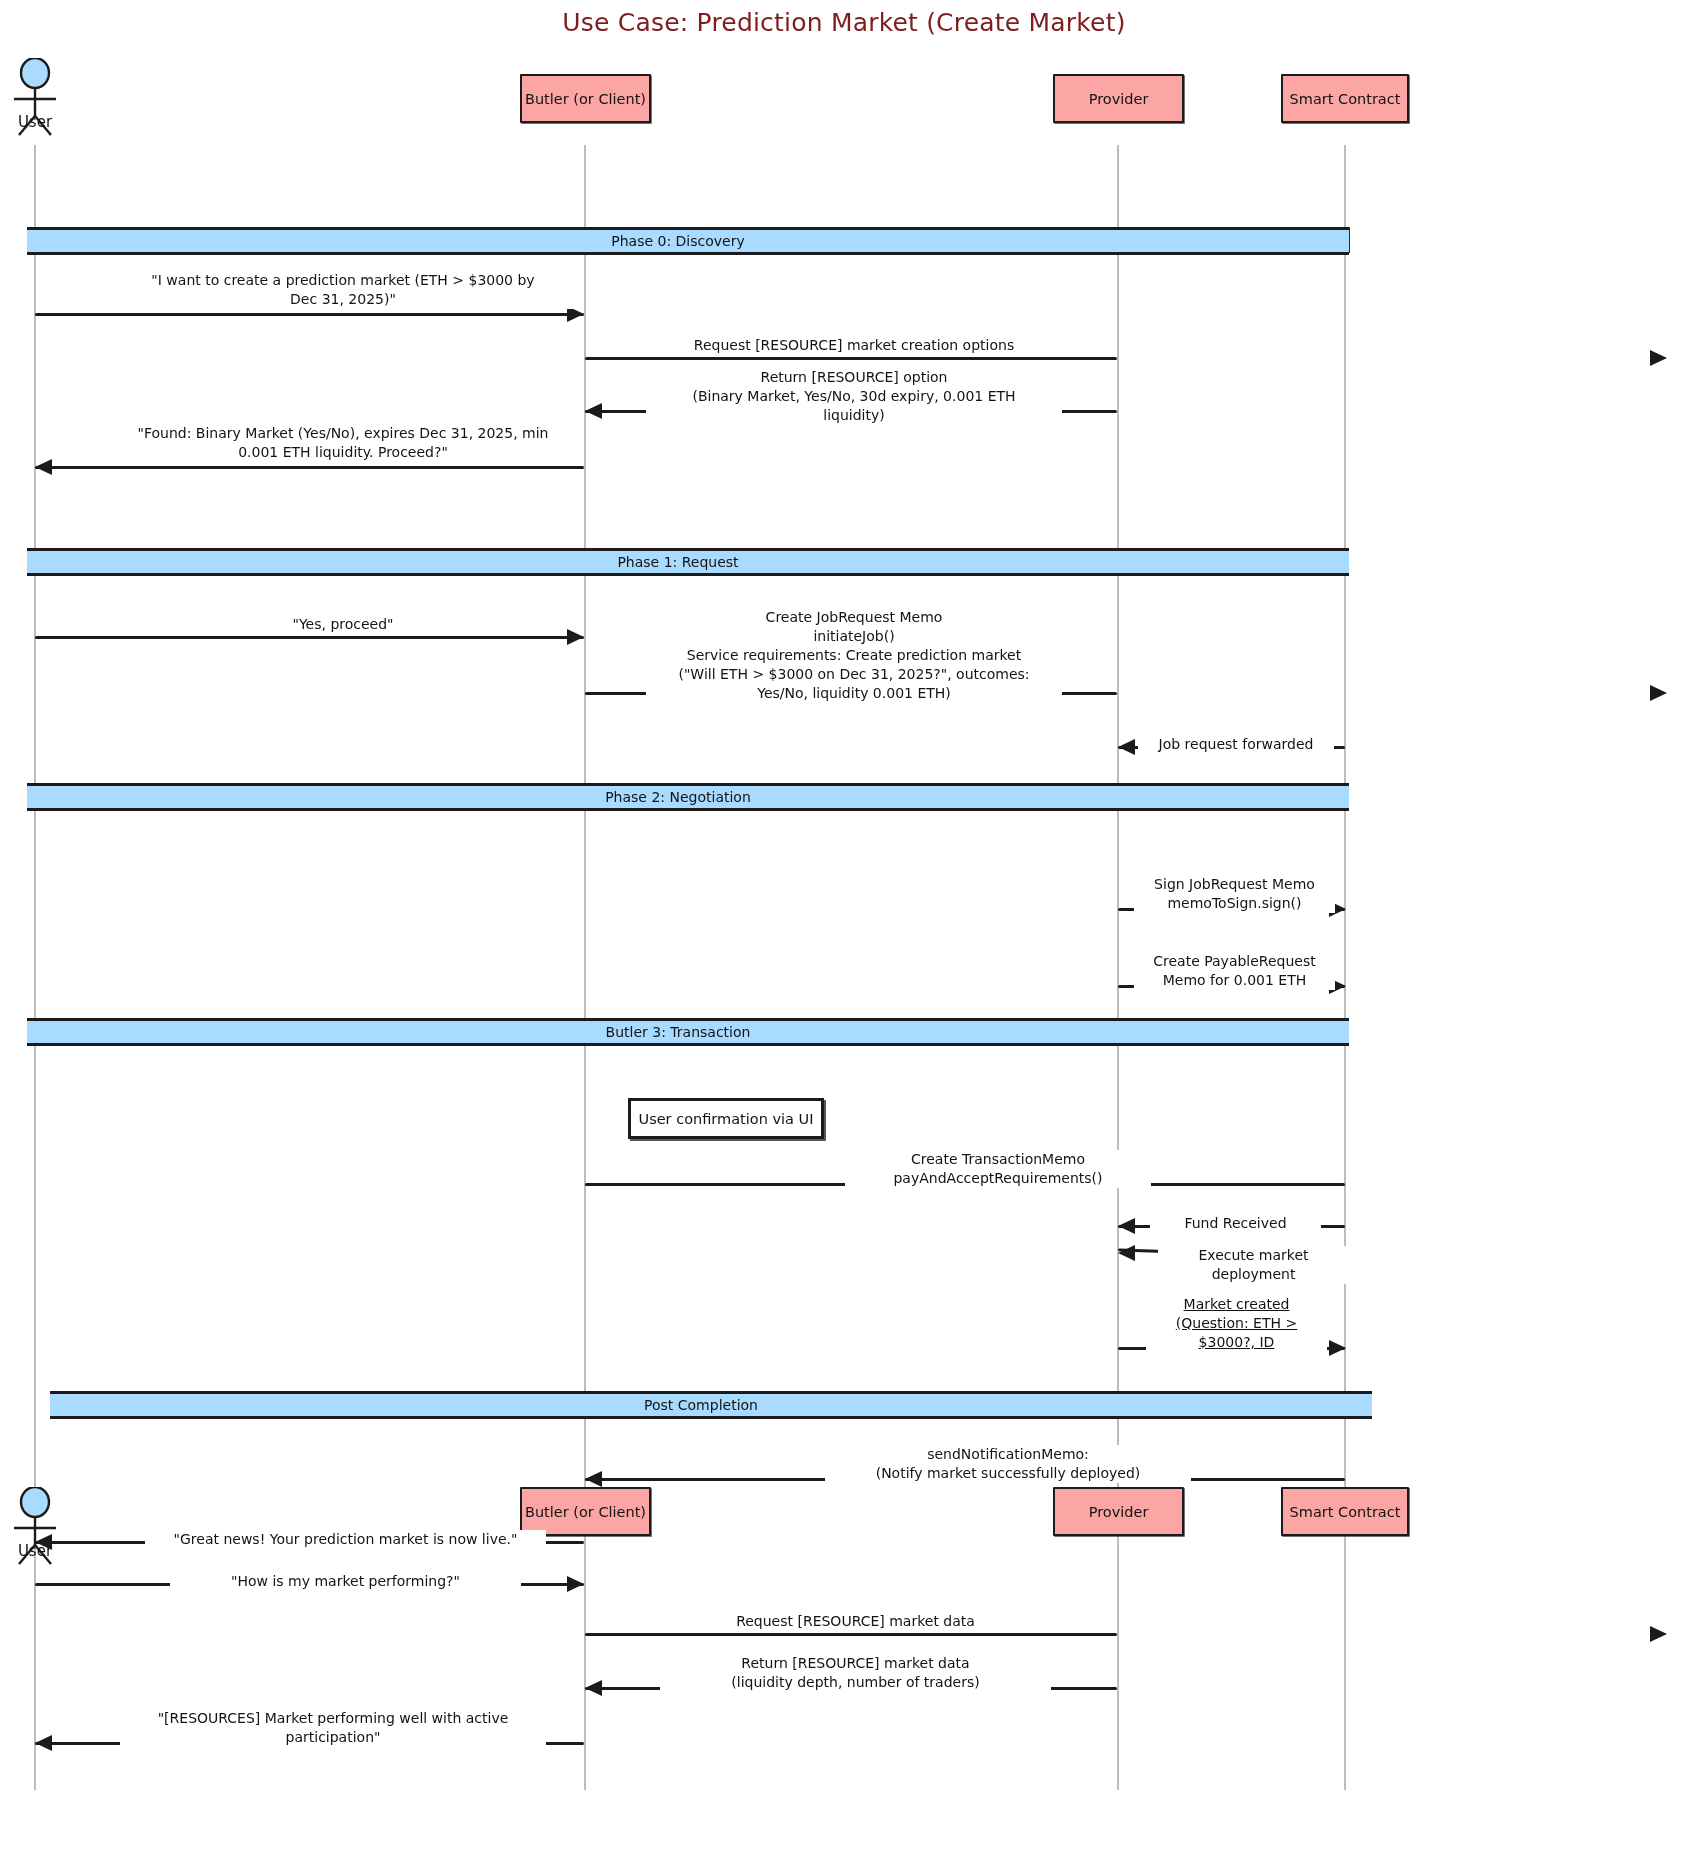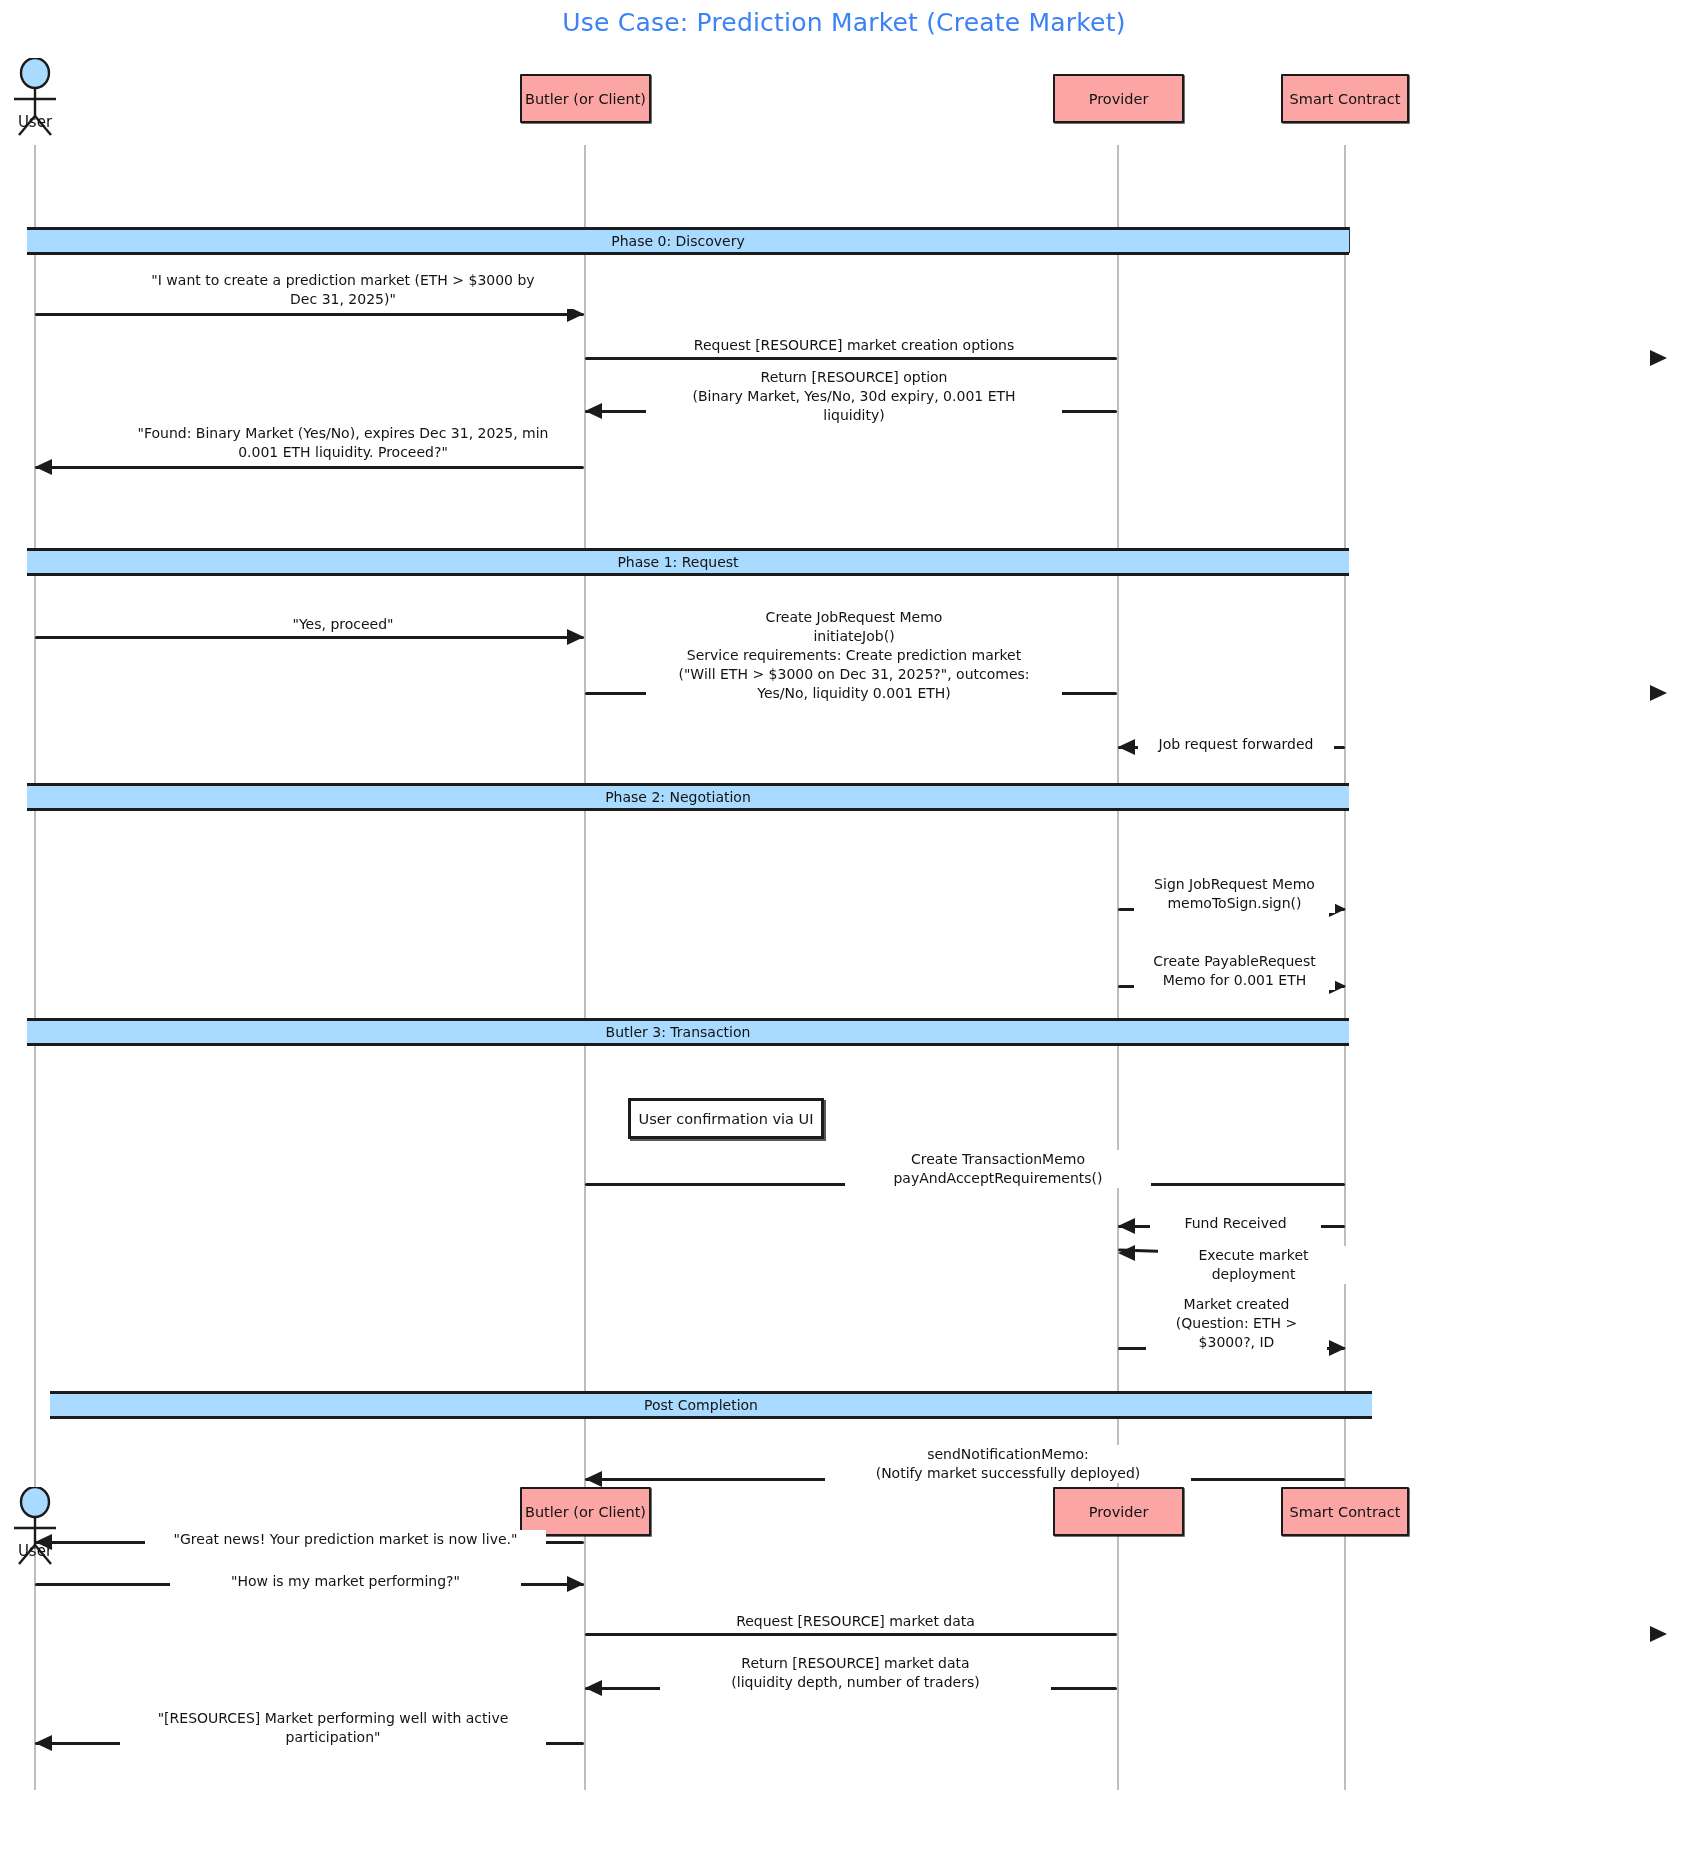--- a/index.html
+++ b/index.html
@@ -21,21 +21,21 @@
   }
 
   
   .diagram-title {
     position: absolute;
     top: 8px;
     left: 0;
     width: 1688px;
     text-align: center;
     font-size: 25px;
-    color: #3b82f6;
+    color: #7f1d1d;
     letter-spacing: .2px;
   }
 
   
   .lifeline {
     position: absolute;
     width: 2px;
     background: #bdbdbd;
   }
 
@@ -293,21 +293,21 @@
   <div class="msg" style="left:1118px; top:1256px;">
     <div class="line" style="width:227px; transform:rotate(1.9deg); transform-origin:right center;"></div>
     <div class="head left" style="left:0px; top:-11px;"></div>
     <div class="label" style="left:40px; top:-10px; width:185px;">Execute market
 deployment</div>
   </div>
 
   <div class="msg" style="left:1118px; top:1347px;">
     <div class="line" style="width:227px;"></div>
     <div class="head right" style="left:211px;"></div>
-    <div class="label" style="left:28px; top:-52px; width:175px;">Market created
+    <div class="label" style="left:28px; top:-52px; width:175px;text-decoration:underline;">Market created
 (Question: ETH &gt;
 $3000?, ID</div>
   </div>
 
   <div class="msg" style="left:585px; top:1478px;">
     <div class="line" style="width:760px;"></div>
     <div class="head left" style="left:0px;"></div>
     <div class="label" style="left:240px; top:-33px; width:360px;">sendNotificationMemo:
 (Notify market successfully deployed)</div>
   </div>

